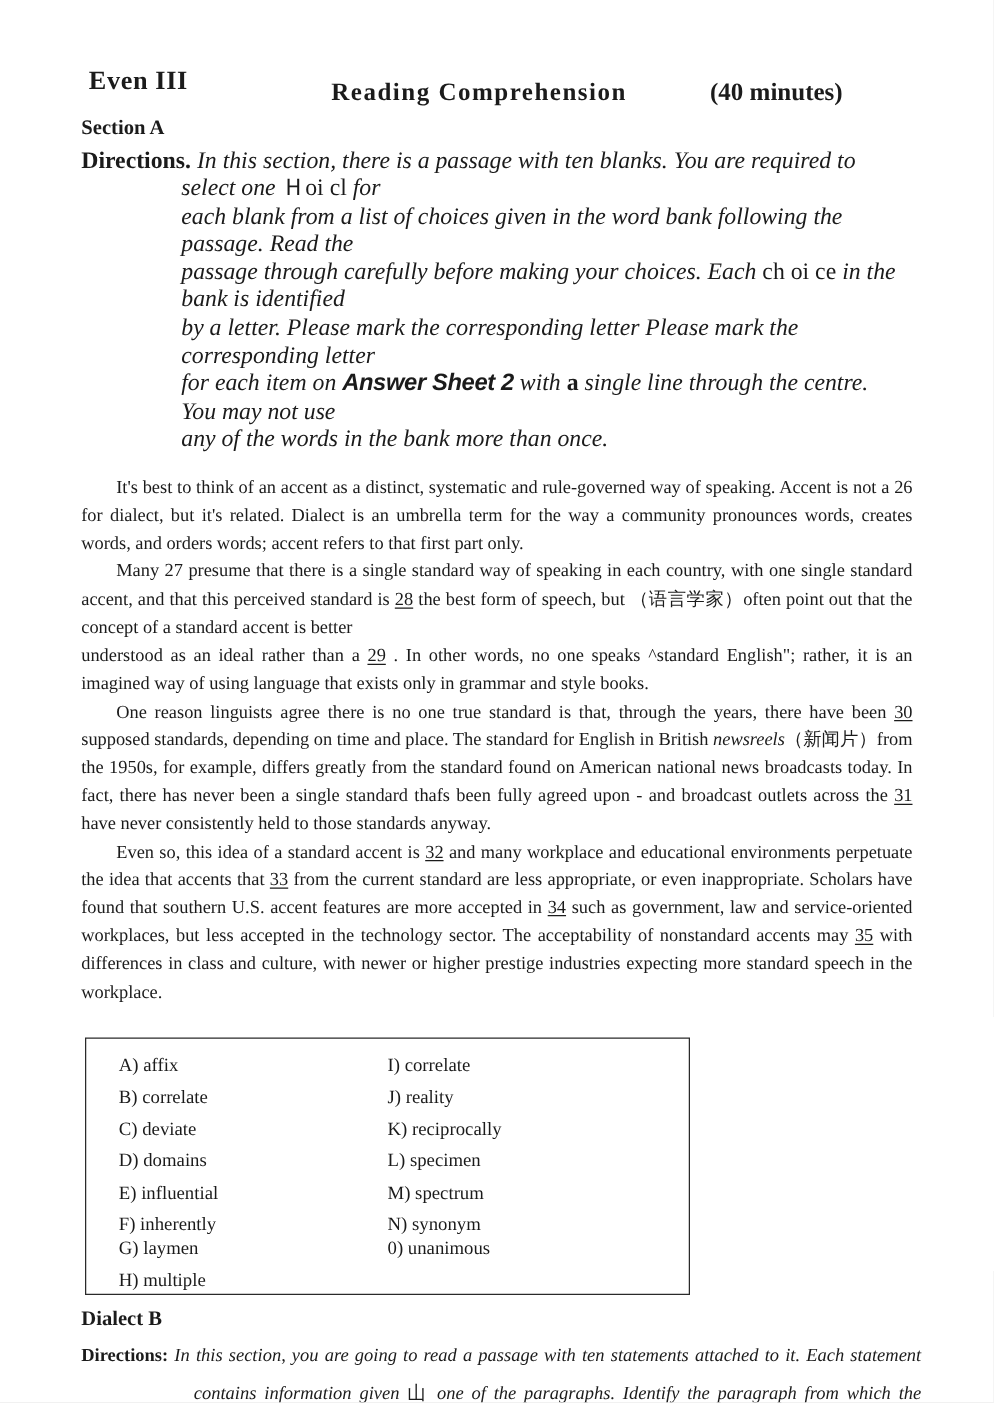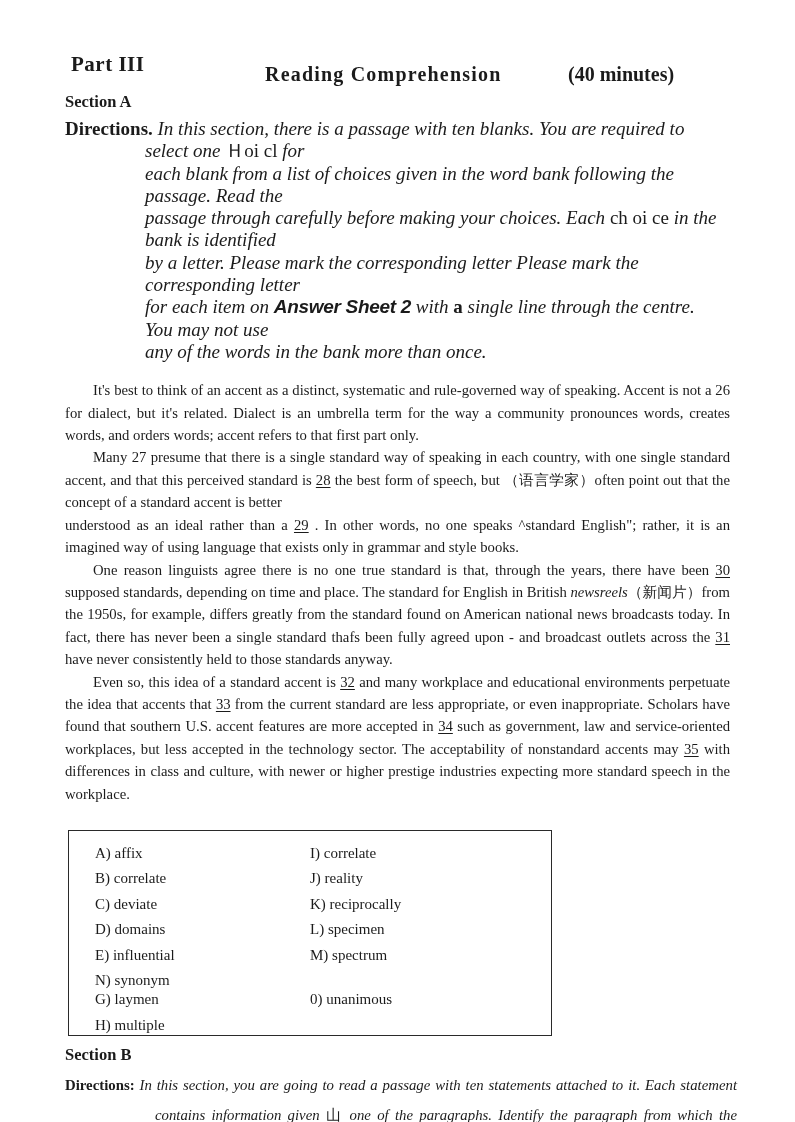--- a/index.html
+++ b/index.html
@@ -53,21 +53,21 @@
   .wb-cell-left{width:215px;}
   .wb-cell-right{flex:1;}
   .sb-heading{margin-top:9px;}
 </style>
 </head>
 <body>
 
 <div class="page">
 
   <div class="header">
-    <div class="part-label">Part III</div>
+    <div class="part-label">Even III</div>
     <div class="doc-title">Reading Comprehension</div>
     <div class="duration">(40 minutes)</div>
   </div>
 
   <div class="section-heading">Section A</div>
 
   <div class="dirA"><span class="run-b">Directions.</span><span class="run-i"> In this section, there is a passage with ten blanks. You are required to select one </span><span class="run-n">Ｈoi cl</span><span class="run-i"> for</span><br><span class="run-i">each blank from a list of choices given in the word bank following the passage. Read the</span><br><span class="run-i">passage through carefully before making your choices. Each </span><span class="run-n">ch oi ce</span><span class="run-i"> in the bank is identified</span><br><span class="run-i">by a letter. Please mark the corresponding letter Please mark the corresponding letter</span><br><span class="run-i">for each item on </span><span class="run-hbi">Answer Sheet 2</span><span class="run-i"> with </span><span class="run-b">a</span><span class="run-i"> single line through the centre. You may not use</span><br><span class="run-i">any of the words in the bank more than once.</span></div>
 
   <div class="passage">
     <p><span class="run-n">It's best to think of an accent as a distinct, systematic and rule-governed way of speaking. Accent is not a 26 for dialect, but it's related. Dialect is an umbrella term for the way a community pronounces words, creates words, and orders words; accent refers to that first part only.</span></p>
@@ -91,29 +91,30 @@
     </div>
     <div class="wb-row">
       <span class="wb-cell-left">D) domains</span>
       <span class="wb-cell-right">L) specimen</span>
     </div>
     <div class="wb-row">
       <span class="wb-cell-left">E) influential</span>
       <span class="wb-cell-right">M) spectrum</span>
     </div>
     <div class="wb-row tight">
+      <span class="wb-cell-left">F) inherently</span>
       <span class="wb-cell-right">N) synonym</span>
     </div>
     <div class="wb-row">
       <span class="wb-cell-left">G) laymen</span>
       <span class="wb-cell-right">0) unanimous</span>
     </div>
     <div class="wb-row">
       <span class="wb-cell-left">H) multiple</span>
       <span class="wb-cell-right"></span>
     </div>
   </div>
 
-  <div class="section-heading sb-heading">Section B</div>
+  <div class="section-heading sb-heading">Dialect B</div>
 
   <div class="dirB"><span class="run-b">Directions:</span><span class="run-i"> In this section, you are going to read a passage with ten statements attached to it. Each statement contains information given </span><span class="run-n">山</span><span class="run-i"> one of the paragraphs. Identify the paragraph from which the information is derived. You may choose </span><span class="run-n">a</span><span class="run-i"> paragraph more than once. Each</span></div>
 
 </div>
 
 </body></html>

